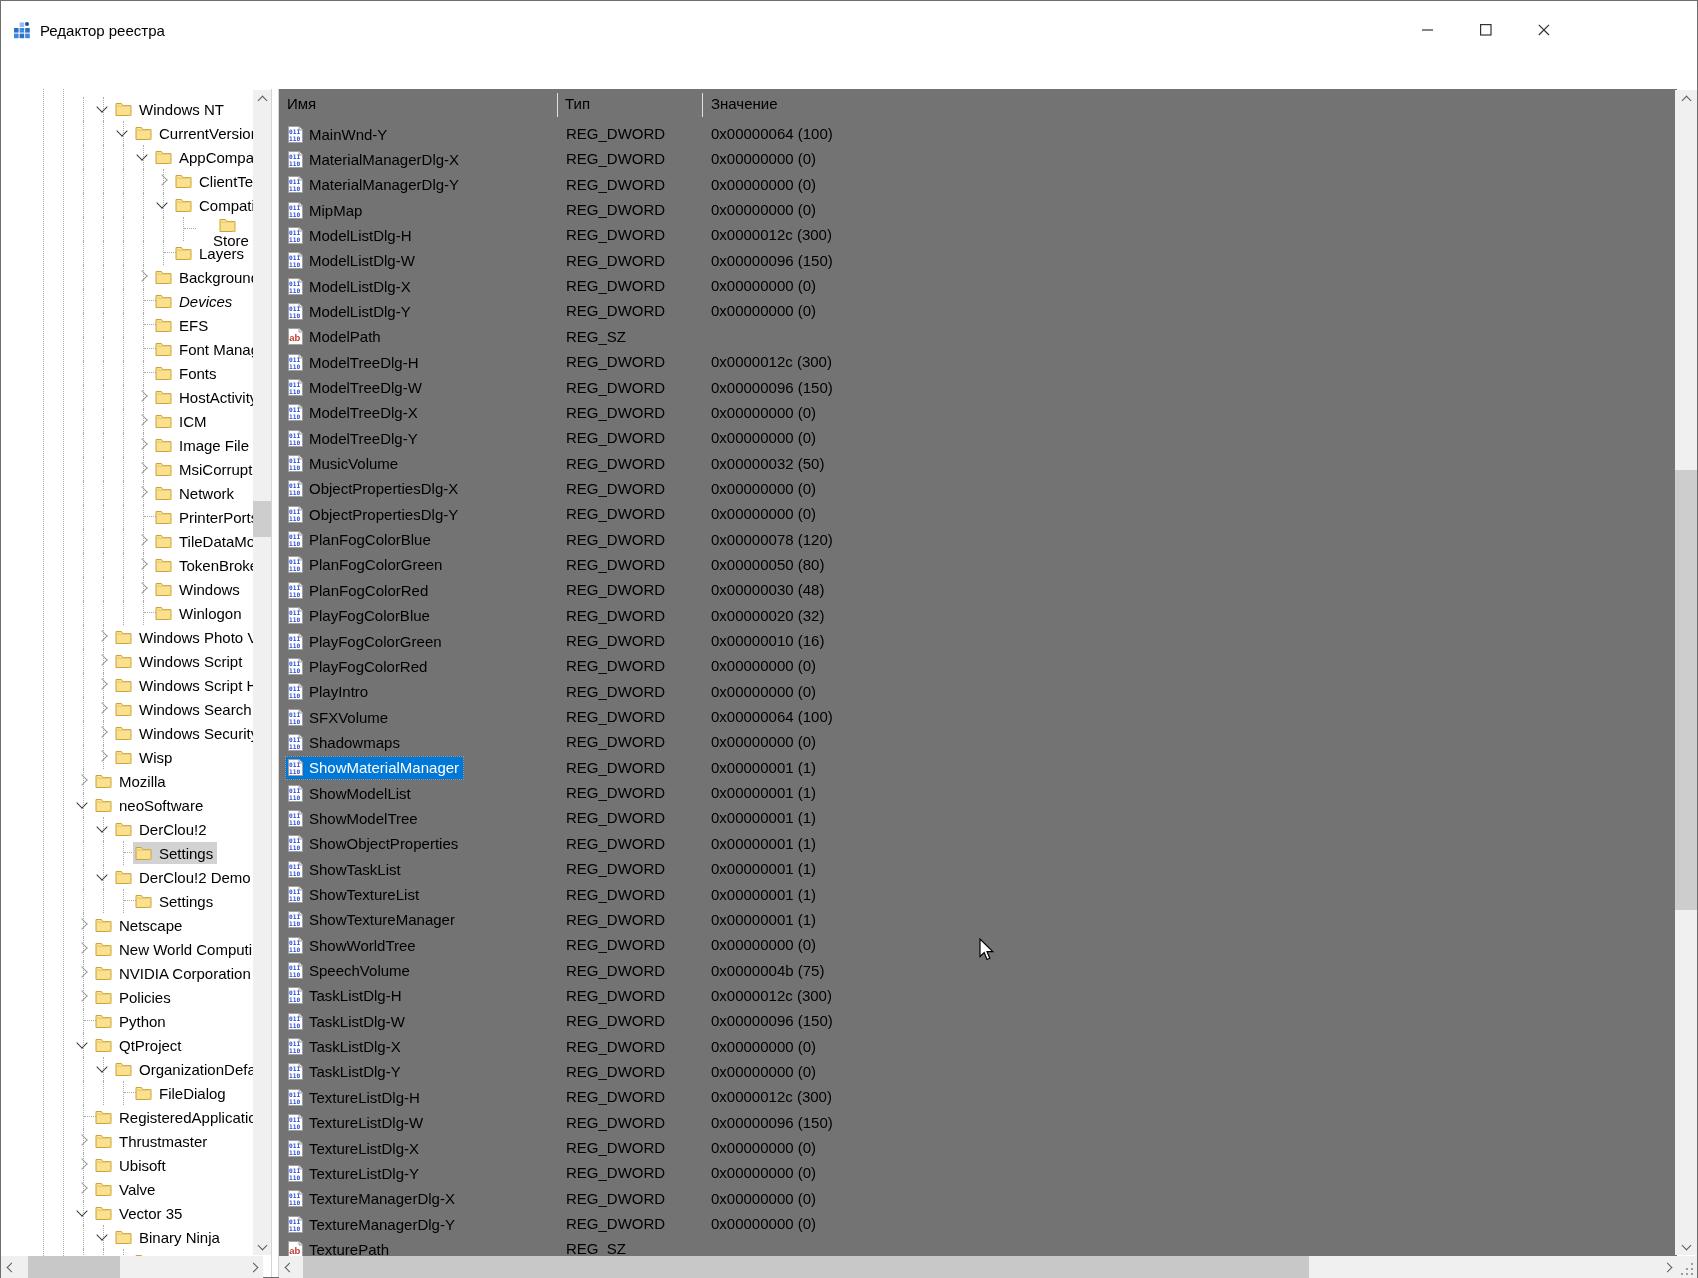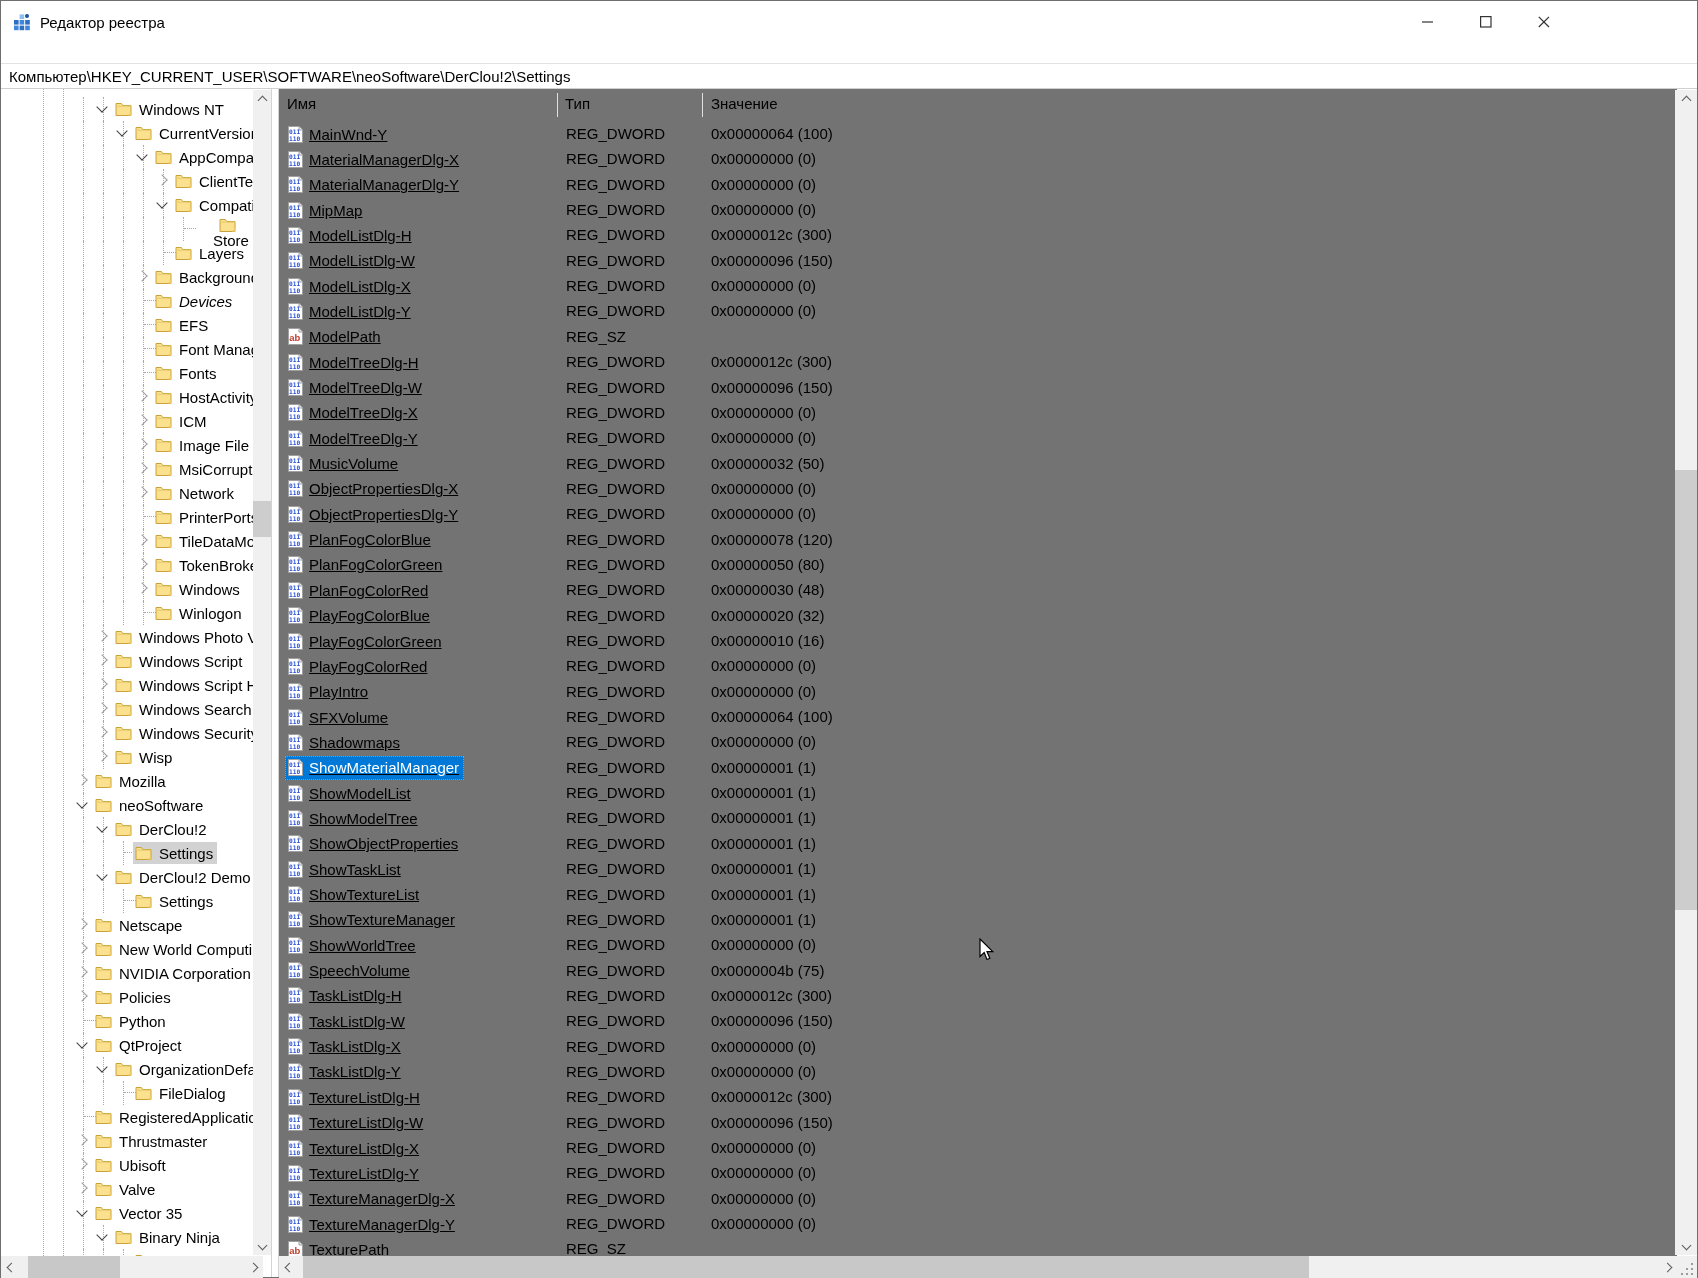--- a/index.html
+++ b/index.html
@@ -1,21 +1,21 @@
 <!DOCTYPE html>
 <html><head>
 <meta charset="utf-8">
 <style>
   * { box-sizing: border-box; margin:0; padding:0; }
   html,body { background:#fff; }
   body { width:1698px; height:1278px; font-family:"Liberation Sans", sans-serif; position:relative; overflow:hidden; }
   .window { position:absolute; inset:0; border:1px solid #6e6e6e; background:#fff; }
 
   
-  .titlebar { position:absolute; left:0; top:4px; right:0; height:36px; background:#fff; }
+  .titlebar { position:absolute; left:0; top:12px; right:0; height:36px; background:#fff; }
   .app-icon { position:absolute; left:11px; top:8px; width:20px; height:20px; }
   .title-text { position:absolute; left:39px; top:9px; font-size:15px; color:#000; }
   .winbtns { position:absolute; left:1398px; top:0; height:36px; display:flex; }
   .winbtn { width:58px; height:36px; display:flex; align-items:center; justify-content:center; }
 
   
   .menubar { position:absolute; left:0; top:36px; right:0; height:26px; background:#fff; padding-left:1px; display:flex; align-items:center; }
   .menu-item { font-size:15px; color:#000; padding:0 11px; height:26px; line-height:26px; }
 
   
@@ -54,21 +54,21 @@
 
   
   .splitter { position:absolute; left:270px; top:0; bottom:0; width:8px; background:#fff; border-left:1px solid #d4d4d4; border-right:1px solid #d4d4d4; }
 
   
   .list-panel { position:absolute; left:278px; top:0; width:1398px; height:1167px; overflow:hidden; background:#737373; }
   .list-header { position:absolute; left:0; top:0; right:0; height:32px; }
   .hdr { position:absolute; top:6px; font-size:15px; color:#000; }
   .hdr-sep { position:absolute; top:4px; height:24px; width:1px; background:#e0e0e0; }
   .lrow { position:absolute; left:0; width:1398px; height:25px; }
-  .ncell { position:absolute; left:6px; top:0; height:24px; display:inline-flex; align-items:center; padding:0 5px 0 2px; white-space:nowrap;text-decoration:underline; }
+  .ncell { position:absolute; left:6px; top:0; height:24px; display:inline-flex; align-items:center; padding:0 5px 0 2px; white-space:nowrap; }
   .lsel .ncell { background:#0078d7; outline:1px dotted #d18a52; outline-offset:-1px; }
   .lname { font-size:15px; color:#000; margin-left:5px; }
   .lsel .lname { color:#fff; }
   .ltype { position:absolute; left:287px; top:0; font-size:15px; color:#000; line-height:24px; }
   .lval  { position:absolute; left:432px; top:0; font-size:15px; color:#000; line-height:24px; white-space:nowrap; }
   .ric { width:17px; height:17px; flex:0 0 17px; }
 
   
   .list-vsb { position:absolute; right:0; top:1px; width:22px; height:1165px; background:#f0f0f0; }
   .list-vsb .thumb { position:absolute; left:0; width:22px; top:380px; height:440px; background:#cdcdcd; }
@@ -111,23 +111,20 @@
       <div class="winbtn">
         <span><svg width="12" height="12" viewBox="0 0 12 12">
               <line x1="0.8" y1="0.8" x2="11" y2="11" stroke="#333" stroke-width="1.2"></line>
               <line x1="11" y1="0.8" x2="0.8" y2="11" stroke="#333" stroke-width="1.2"></line>
             </svg></span>
       </div>
     </div>
   </div>
 
 
-  <div class="addressbar">
-    <span class="address-text">Компьютер\HKEY_CURRENT_USER\SOFTWARE\neoSoftware\DerClou!2\Settings</span>
-  </div>
 
   <div class="main">
 
     <div class="tree-content" id="tree-content">
       <div class="guide-static" style="left:42px"></div>
       <div class="guide-static" style="left:62px"></div>
     <div class="trow" style="top: 8px;">
           <div class="tguide" style="left: 82px;"></div>
           <div class="tguide" style="left: 102px;"></div>
           <span class="chev down" style="left: 97px; top: 6px;"></span>

